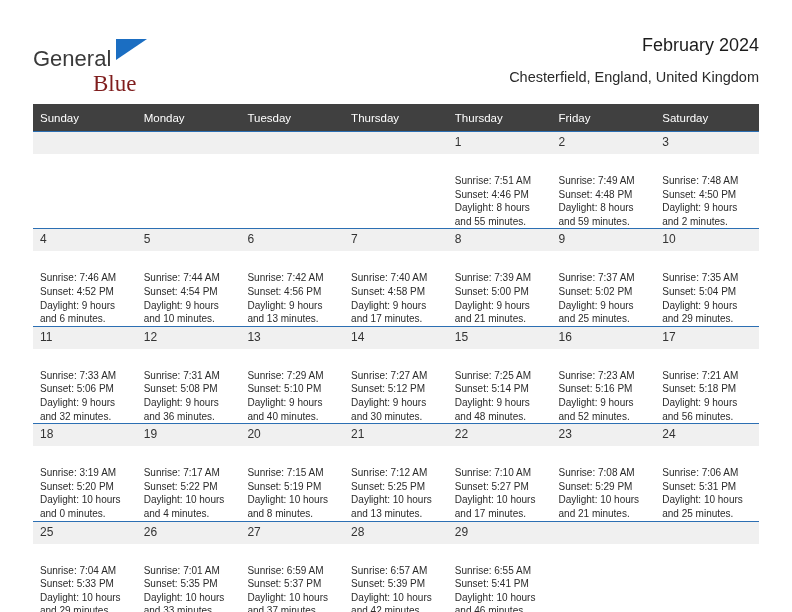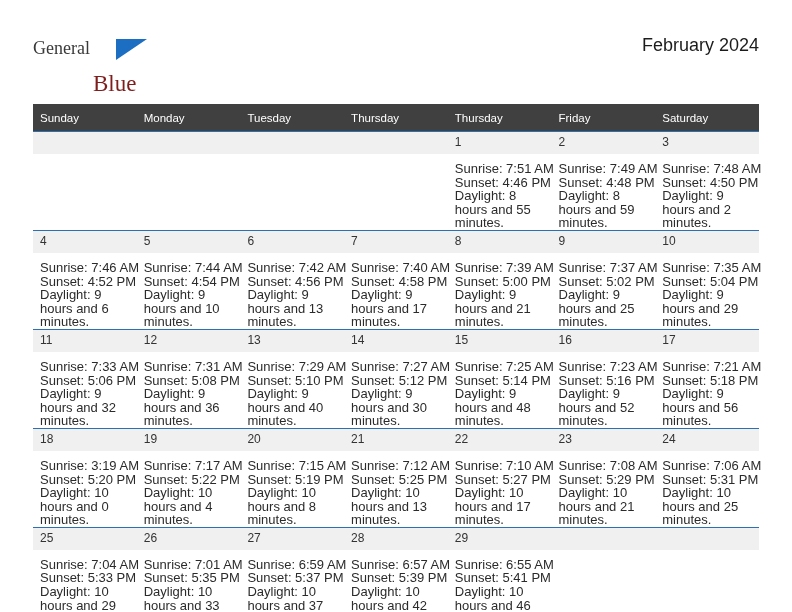--- a/index.html
+++ b/index.html
@@ -33,25 +33,25 @@
   .logo {
     position: absolute;
     left: 0;
     top: 6px;
     width: 190px;
     height: 58px;
   }
   .logo-general {
     position: absolute;
     left: 0;
-    top: 4px;
-    font-size: 18px;
+    top: 12px;
+    font-size: 22px;
     letter-spacing: 0px;
     color: #3a3a3a;
-    font-family: Liberation Serif, serif;
+    font-family: Liberation Sans, sans-serif;
   }
   .logo-triangle {
     position: absolute;
     left: 83px;
     top: 5px;
     width: 0;
     height: 0;
     border-left: 31px solid #1b6ec2;
     border-bottom: 21px solid transparent;
   }
@@ -119,22 +119,22 @@
     font-size: 12px;
     color: #333333;
     padding: 3px 0 4px 7px;
     height: 15px;
     line-height: 15px;
   }
   .daynum.empty {
     color: transparent;
   }
   .details {
-    padding: 8px 6px 0 7px;
-    font-size: 13px;
+    padding: 20px 6px 0 7px;
+    font-size: 10px;
     line-height: 13.6px;
     color: #2b2b2b;
   }
   .details div {
     white-space: nowrap;
   }
   .details .daylight {
     white-space: normal;
   }
 </style>
@@ -146,20 +146,21 @@
   <div class="header">
 
     <div class="logo">
       <span class="logo-general">General</span>
       <span class="logo-triangle"></span>
       <span class="logo-blue">Blue</span>
     </div>
 
     <div class="title-block">
       <div class="cal-title">February 2024</div>
+      <div class="cal-subtitle">Chesterfield, England, United Kingdom</div>
     </div>
 
   </div>
 
   <table class="calendar">
     <thead>
       <tr>
         <th>Sunday</th>
         <th>Monday</th>
         <th>Tuesday</th>

